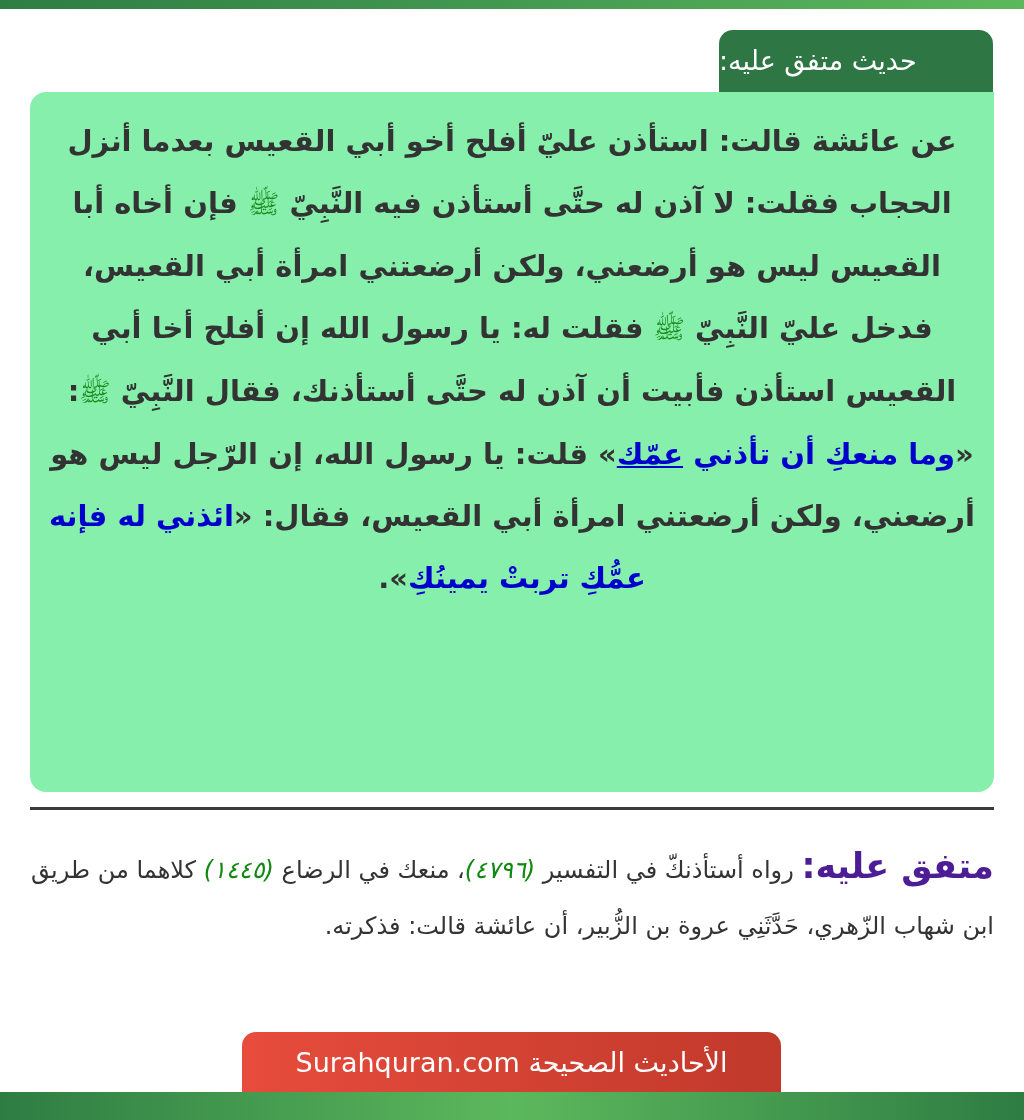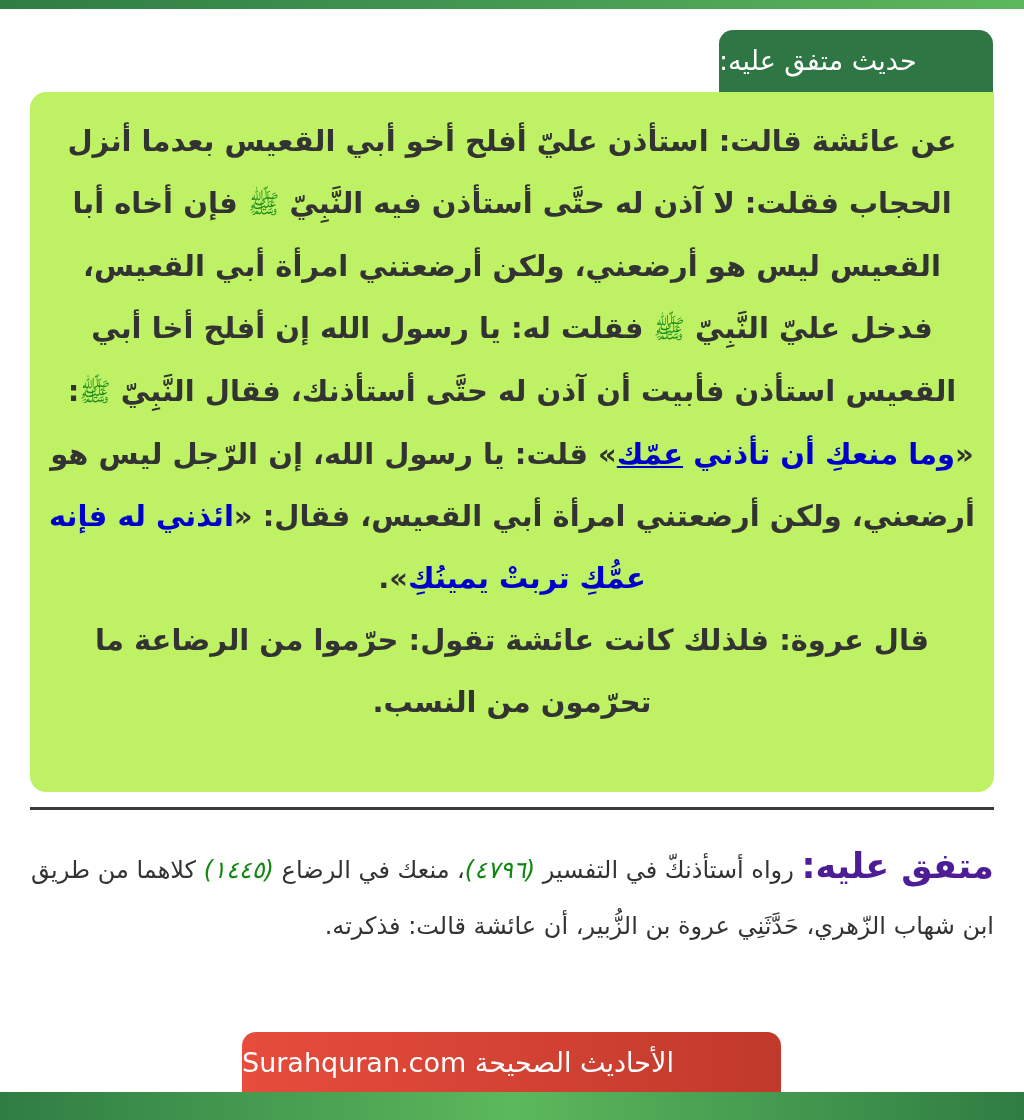--- a/index.html
+++ b/index.html
@@ -30,21 +30,21 @@
       color: #ffffff;
       font-size: 27px;
       line-height: 62px;
       text-align: left;
       direction: rtl;
     }
     .hadith-box {
       position: absolute;
       left: 30px; top: 92px;
       width: 964px; height: 700px;
-      background: #bef264;
+      background: #86efac;
       border-radius: 0 0 16px 16px;
       border-top-left-radius: 16px;
       box-sizing: border-box;
       padding: 18px 16px 0 16px;
       direction: rtl;
       text-align: center;
     }
     .hadith-text {
       font-size: 29px;
       font-weight: bold;
@@ -91,42 +91,41 @@
     }
     .site-badge {
       position: absolute;
       left: 242px; top: 1032px;
       width: 539px; height: 60px;
       background: linear-gradient(to right, #e74c3c 0%, #c0392b 100%);
       border-radius: 14px 14px 0 0;
       color: #ffffff;
       font-size: 27px;
       line-height: 62px;
-      text-align: left;
+      text-align: center;
       direction: rtl;
     }
     .bottom-bar {
       position: absolute;
       left: 0; top: 1092px;
       width: 1024px; height: 28px;
       background: linear-gradient(to right, #2e7d43 0%, #5cb85c 50%, #2e7d43 100%);
     }
   </style>
 </head>
 <body>
 
 <div class="top-bar"></div>
 
 <div class="title-tab">
   <span>حديث متفق عليه:</span>
 </div>
 
 <div class="hadith-box">
   <p class="hadith-text"><span>عن عائشة قالت: استأذن عليّ أفلح أخو أبي القعيس بعدما أنزل الحجاب فقلت: لا آذن له حتَّى أستأذن فيه النَّبِيّ </span><span class="saw">ﷺ</span><span> فإن أخاه أبا القعيس ليس هو أرضعني، ولكن أرضعتني امرأة أبي القعيس، فدخل عليّ النَّبِيّ </span><span class="saw">ﷺ</span><span> فقلت له: يا رسول الله إن أفلح أخا أبي القعيس استأذن فأبيت أن آذن له حتَّى أستأذنك، فقال النَّبِيّ </span><span class="saw">ﷺ</span><span>: «</span><span class="quote">وما منعكِ أن تأذني </span><span class="quote-underline">عمّك</span><span>» قلت: يا رسول الله، إن الرّجل ليس هو أرضعني، ولكن أرضعتني امرأة أبي القعيس، فقال: «</span><span class="quote">ائذني له فإنه عمُّكِ تربتْ يمينُكِ</span><span>».</span></p>
-  <p class="hadith-text">قال عروة: فلذلك كانت عائشة تقول: حرّموا من الرضاعة ما تحرّمون من النسب.</p>
 </div>
 
 <div class="divider"></div>
 
 <div class="source">
   <span class="source-label">متفق عليه:</span><span> رواه أستأذنكّ في التفسير </span><span class="ref-num">(٤٧٩٦)</span><span>، منعك في الرضاع </span><span class="ref-num">(١٤٤٥)</span><span> كلاهما من طريق</span><br>
   <span>ابن شهاب الزّهري، حَدَّثَنِي عروة بن الزُّبير، أن عائشة قالت: فذكرته.</span>
 </div>
 
 <div class="site-badge">

